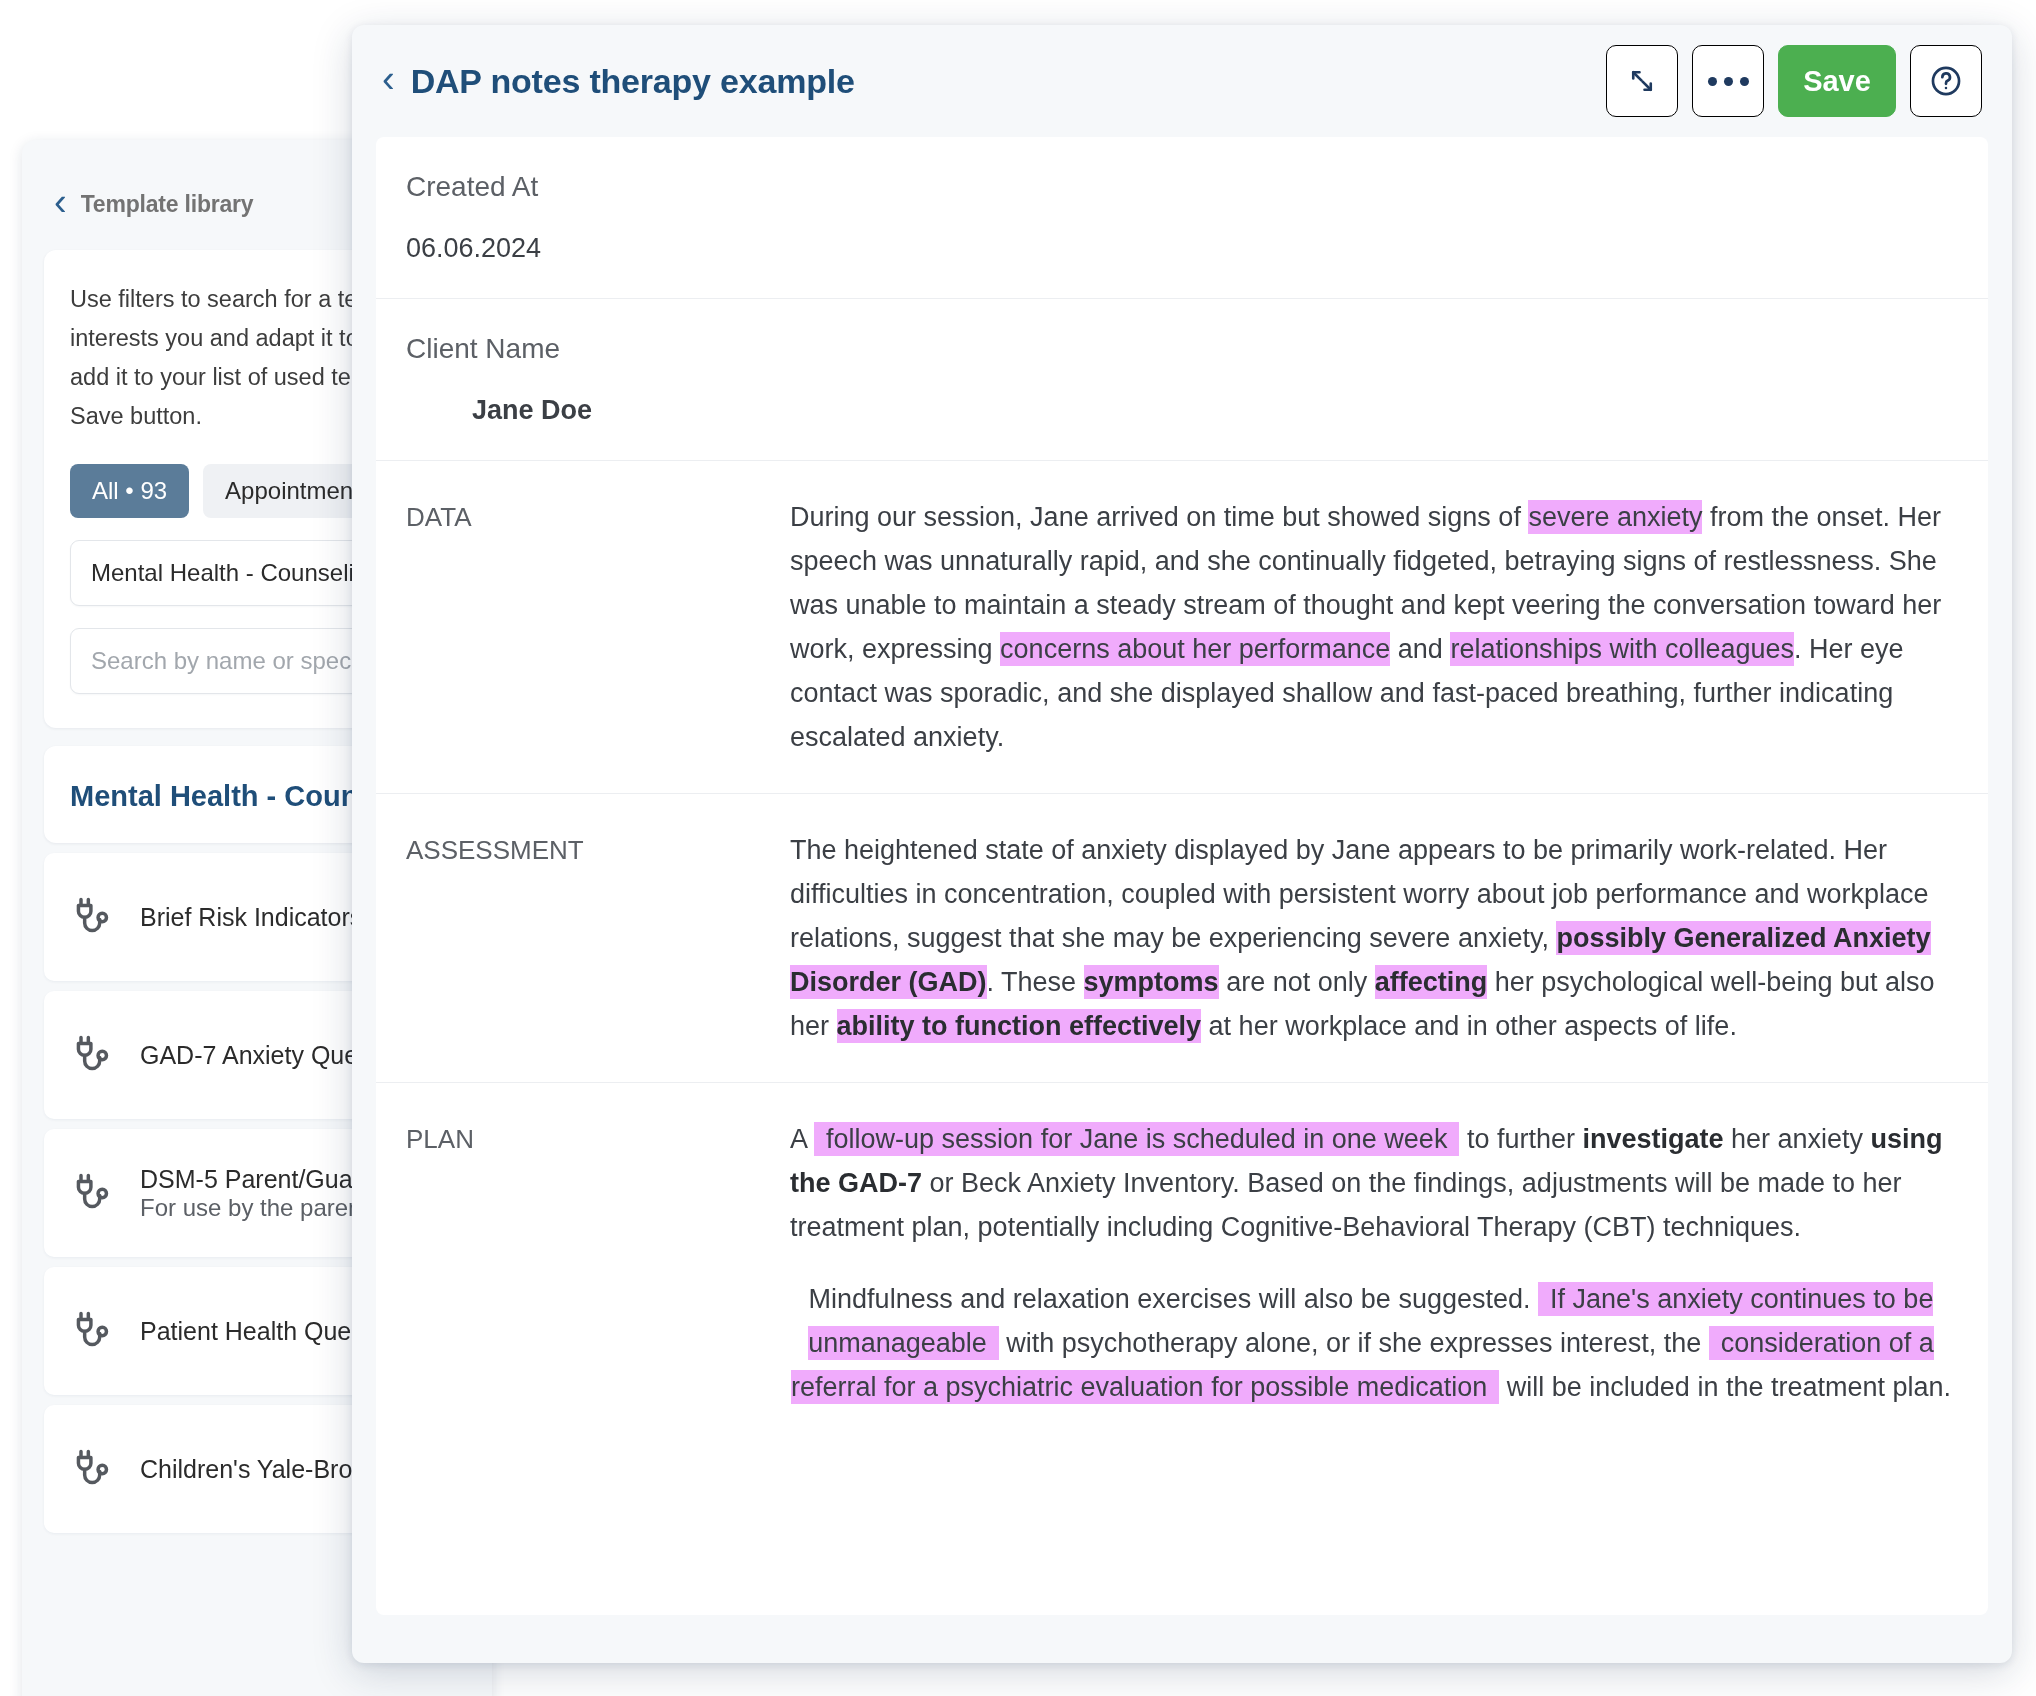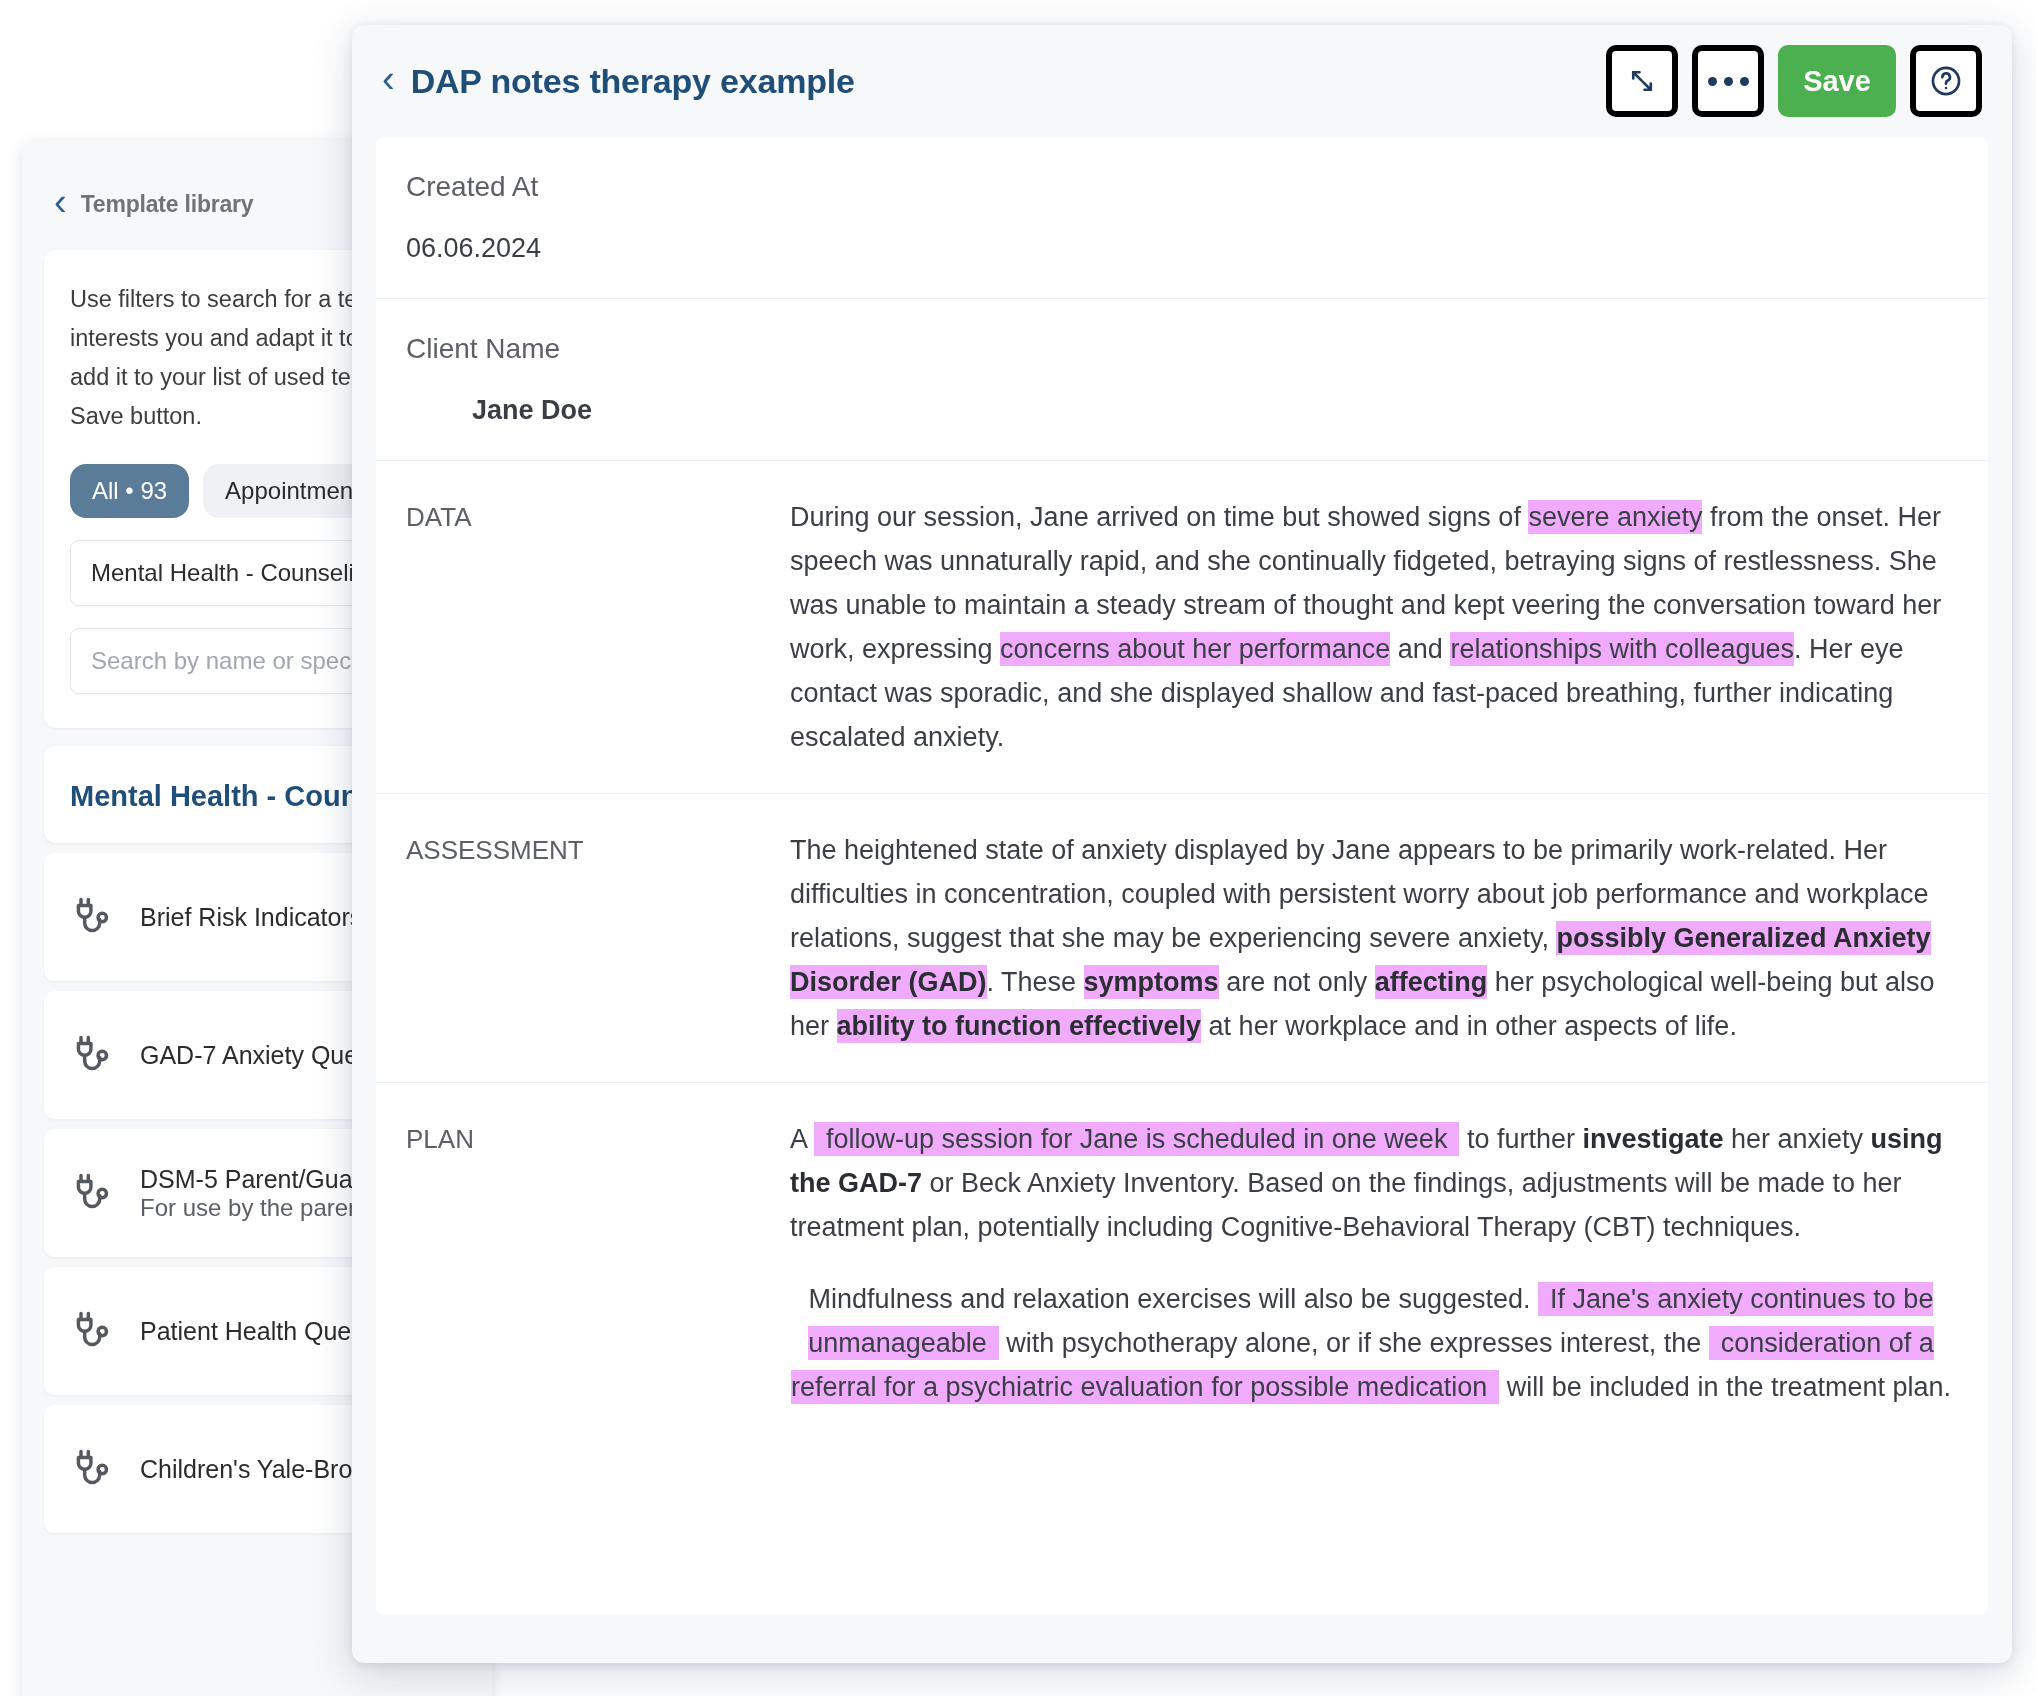--- a/index.html
+++ b/index.html
@@ -70,21 +70,21 @@
   }
 
   .chip-row {
     display: flex;
     gap: 14px;
     margin-top: 28px;
   }
   .chip {
     font-size: 24px;
     padding: 13px 22px;
-    border-radius: 16px;
+    border-radius: 8px;
     white-space: nowrap;
   }
   .chip.active {
     background: #5b7c99;
     color: #ffffff;
   }
   .chip.inactive {
     background: #eff1f4;
     color: #2b2b2b;
   }
@@ -172,21 +172,21 @@
     letter-spacing: -0.2px;
     white-space: nowrap;
   }
 
   .toolbar { display: flex; align-items: center; gap: 14px; }
   .tb-btn {
     width: 72px;
     height: 72px;
     border-radius: 10px;
     background: #ffffff;
-    border: 6px solid #000000;
+    border: 1px solid #000000;
     display: flex;
     align-items: center;
     justify-content: center;
   }
   .tb-btn.save {
     width: 118px;
     background: #4caf50;
     border-color: #4caf50;
     color: #ffffff;
     font-size: 29px;

